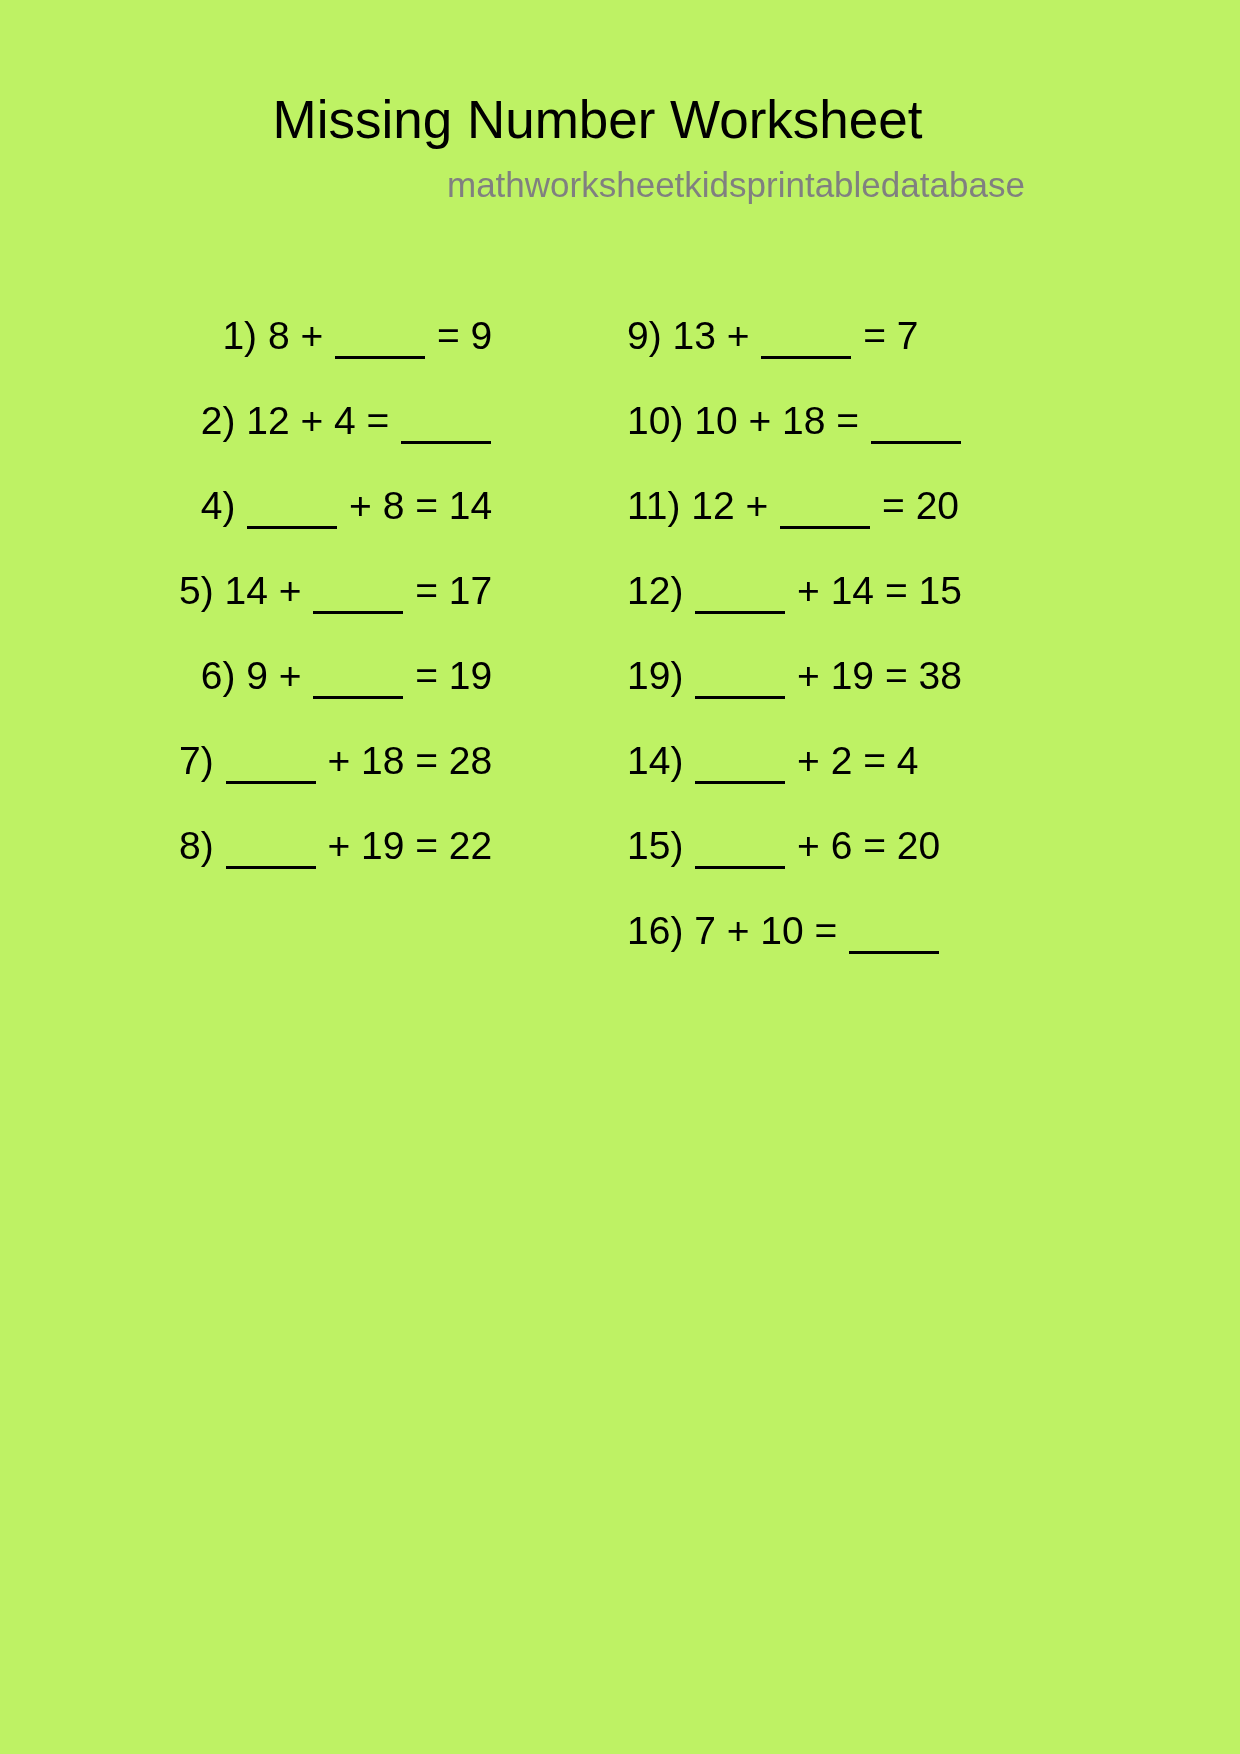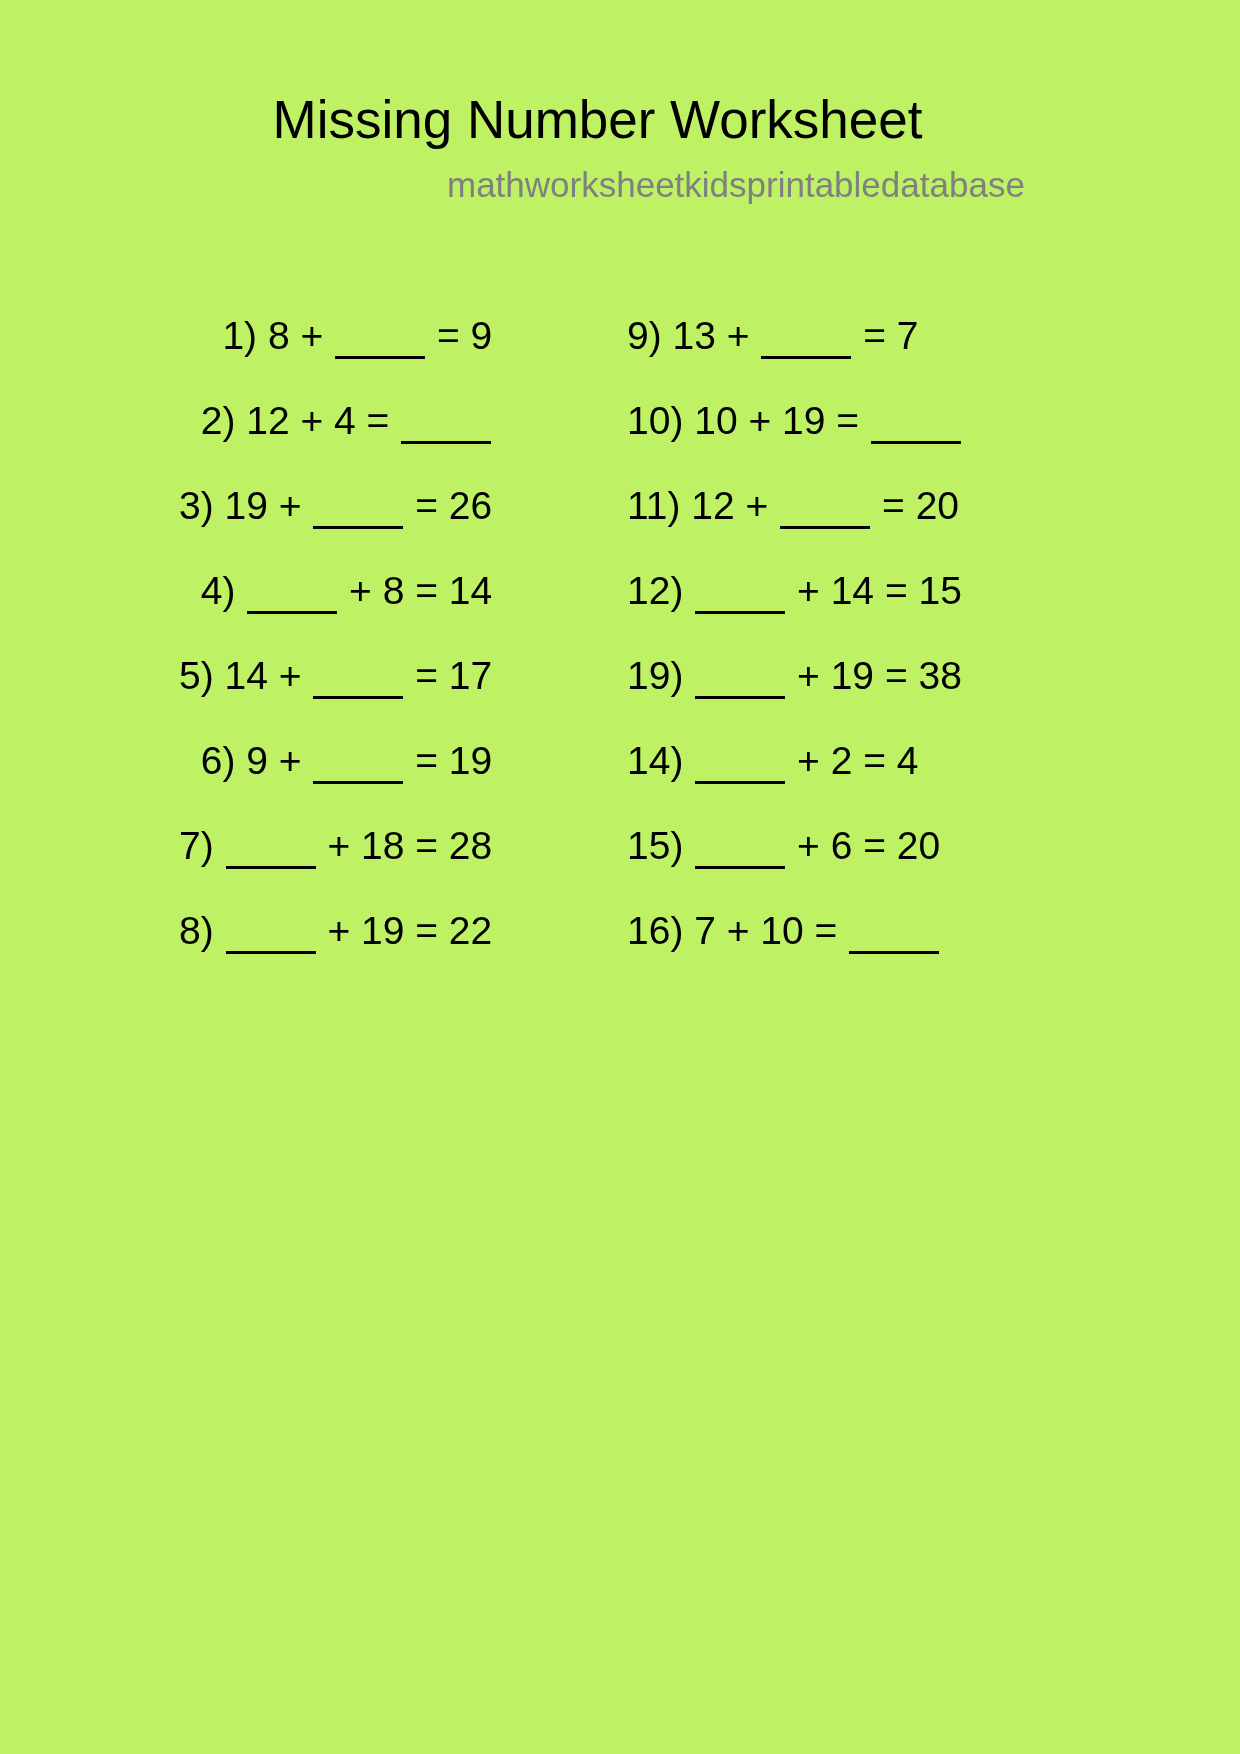--- a/index.html
+++ b/index.html
@@ -67,30 +67,29 @@
 </head>
 <body>
 
 <div class="page">
   <div class="title">Missing Number Worksheet</div>
   <div class="watermark">mathworksheetkidsprintabledatabase</div>
 
   <div class="column col-left" id="col-left">
       <div class="problem"><span class="num">1)</span> <span>8 +</span> <span class="blank"></span> <span>= 9</span> </div>
       <div class="problem"><span class="num">2)</span> <span>12 + 4 =</span> <span class="blank"></span> </div>
-      <div class="problem"><span class="num">3)</span> <span>19 +</span> <span class="blank"></span> <span>= 26</span> </div>
       <div class="problem"><span class="num">4)</span> <span class="blank"></span> <span>+ 8 = 14</span> </div>
       <div class="problem"><span class="num">5)</span> <span>14 +</span> <span class="blank"></span> <span>= 17</span> </div>
       <div class="problem"><span class="num">6)</span> <span>9 +</span> <span class="blank"></span> <span>= 19</span> </div>
       <div class="problem"><span class="num">7)</span> <span class="blank"></span> <span>+ 18 = 28</span> </div>
       <div class="problem"><span class="num">8)</span> <span class="blank"></span> <span>+ 19 = 22</span> </div>
     </div>
   <div class="column col-right" id="col-right">
       <div class="problem"><span class="num">9)</span> <span>13 +</span> <span class="blank"></span> <span>= 7</span> </div>
-      <div class="problem"><span class="num">10)</span> <span>10 + 19 =</span> <span class="blank"></span> </div>
+      <div class="problem"><span class="num">10)</span> <span>10 + 18 =</span> <span class="blank"></span> </div>
       <div class="problem"><span class="num">11)</span> <span>12 +</span> <span class="blank"></span> <span>= 20</span> </div>
       <div class="problem"><span class="num">12)</span> <span class="blank"></span> <span>+ 14 = 15</span> </div>
       <div class="problem"><span class="num">19)</span> <span class="blank"></span> <span>+ 19 = 38</span> </div>
       <div class="problem"><span class="num">14)</span> <span class="blank"></span> <span>+ 2 = 4</span> </div>
       <div class="problem"><span class="num">15)</span> <span class="blank"></span> <span>+ 6 = 20</span> </div>
       <div class="problem"><span class="num">16)</span> <span>7 + 10 =</span> <span class="blank"></span> </div>
     </div>
 </div>
 
 </body></html>

